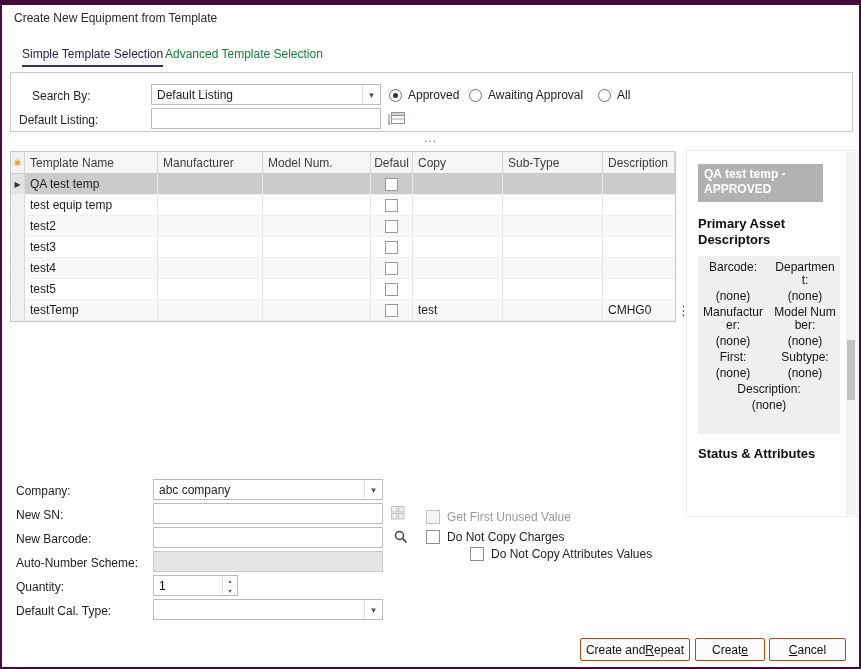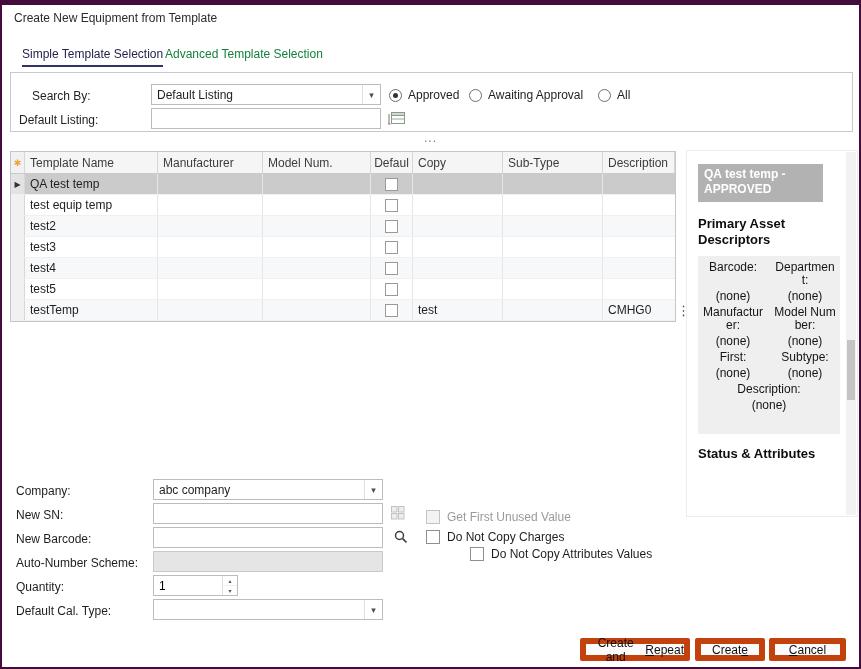--- a/index.html
+++ b/index.html
@@ -76,21 +76,21 @@
   .fcheck.disabled .fbox { border-color:#c3c3c3; background:#f3f3f3; }
 
   .spinner { position:absolute; width:85px; height:21px; border:1px solid #bcbcbc; background:#fff; display:flex; }
   .spin-in { flex:1; border:none; outline:none; font:12px "Liberation Sans",sans-serif; padding:0 5px; min-width:0; }
   .spin-btns { width:15px; border-left:1px solid #e0e0e0; display:flex; flex-direction:column; }
   .spin-b { flex:1; display:flex; align-items:center; justify-content:center; font-size:6px; color:#555; }
   .spin-b:first-child { border-bottom:1px solid #eee; }
 
   .sideicon { position:absolute; }
 
-  .btn { position:absolute; height:23px; border:6px solid #c2410c; background:#fbfbfb; border-radius:2px;
+  .btn { position:absolute; height:23px; border:1px solid #c2410c; background:#fbfbfb; border-radius:2px;
          font:12px "Liberation Sans",sans-serif; color:#111; display:flex; align-items:center; justify-content:center; }
   .accel { text-decoration:underline; }
 </style>
 </head>
 <body>
 
 <div class="window">
 
   <div class="titlebar">
     <span class="title">Create New Equipment from Template</span>

